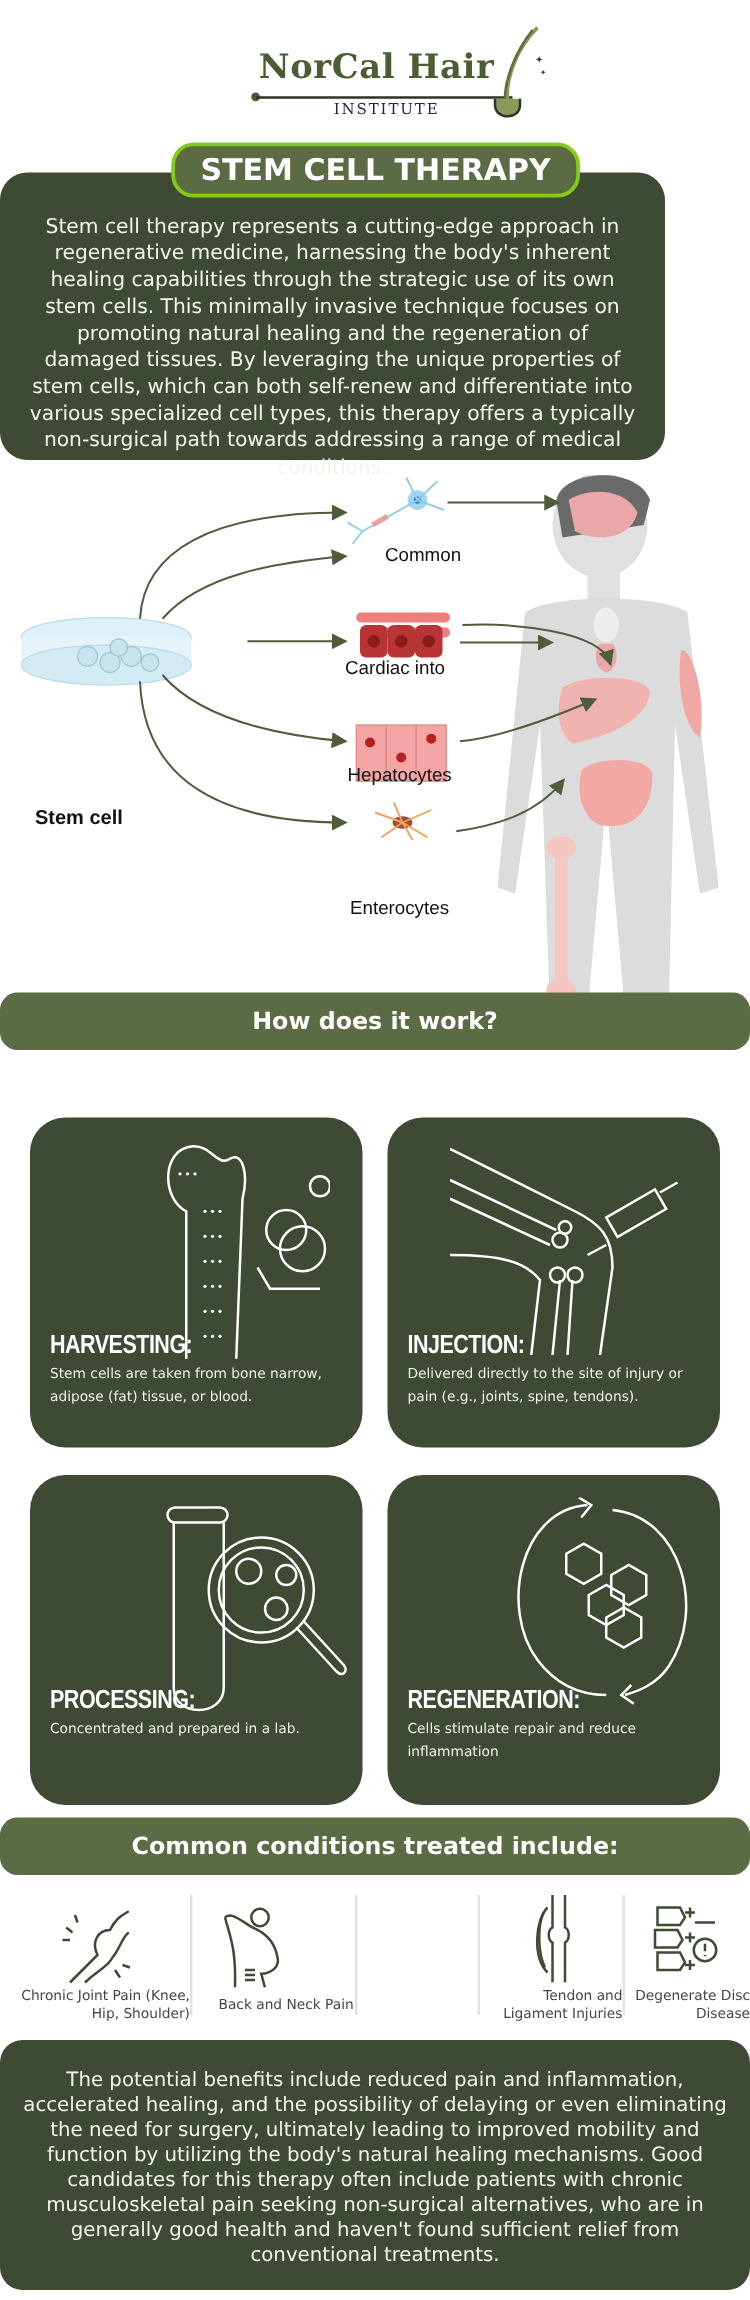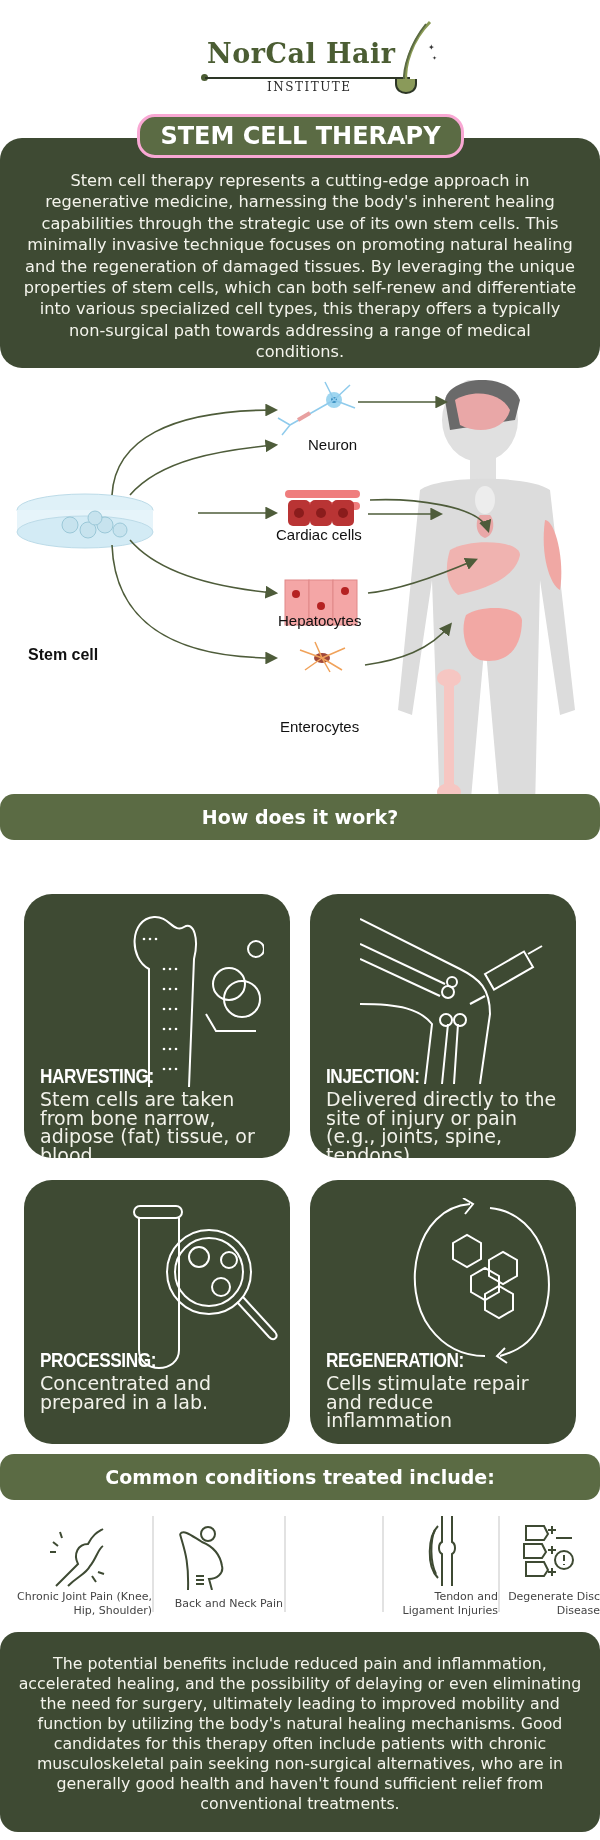--- a/index.html
+++ b/index.html
@@ -4,30 +4,30 @@
 <style>
 *{box-sizing:border-box;margin:0;padding:0}
 body{width:600px;height:1840px;background:#fff;font-family:"DejaVu Sans","Liberation Sans",sans-serif;position:relative;overflow:hidden}
 .abs{position:absolute}
 .logo{left:207px;top:20px;width:230px;height:80px}
 .logo-main{position:absolute;left:0;top:18px;font-family:"DejaVu Serif",serif;font-size:27px;color:#4b5d33;font-weight:bold;letter-spacing:0.5px;white-space:nowrap}
 .logo-line{position:absolute;left:-2px;top:57px;width:205px;height:2px;background:#2d3626}
 .logo-dot{position:absolute;left:-6px;top:54px;width:7px;height:7px;border-radius:50%;background:#4b5d33}
 .logo-sub{position:absolute;left:60px;top:60px;font-family:"DejaVu Serif",serif;font-size:12px;color:#2a2a2a;letter-spacing:1.5px}
 .hair{position:absolute;left:175px;top:0px}
-.title-pill{left:137px;top:114px;width:327px;height:44px;background:#5b6b44;border:3px solid #f9a8d4;border-radius:18px;color:#fff;font-weight:bold;font-size:24px;text-align:center;line-height:38px;z-index:2;box-shadow:0 0 0 0 #fff}
-.intro-box{left:0;top:138px;width:600px;height:230px;background:#3e4a33;border-radius:22px;color:#f4f4ec;font-size:16.2px;line-height:21.4px;text-align:center;padding:32px 23px 0}
+.title-pill{left:137px;top:114px;width:327px;height:44px;background:#5b6b44;border:3px solid #84cc16;border-radius:18px;color:#fff;font-weight:bold;font-size:24px;text-align:center;line-height:38px;z-index:2;box-shadow:0 0 0 0 #fff}
+.intro-box{left:0;top:138px;width:532px;height:230px;background:#3e4a33;border-radius:22px;color:#f4f4ec;font-size:16.2px;line-height:21.4px;text-align:center;padding:32px 23px 0}
 .diagram{left:0;top:380px;width:600px;height:450px}
 .diag-label{position:absolute;font-family:"Liberation Sans",sans-serif;font-size:15px;color:#111}
 .diag-label.bold{font-weight:bold;font-size:16px}
 .section-bar{left:0;width:600px;height:46px;background:#5b6b44;border-radius:14px;color:#fff;font-weight:bold;font-size:19px;text-align:center;line-height:46px}
 .card{width:266px;height:264px;background:#3e4a33;border-radius:28px;color:#fff;position:absolute;overflow:hidden}
 .card-icon{position:absolute}
 .card-title{position:absolute;left:16px;font-family:"Liberation Sans",sans-serif;font-weight:bold;font-size:21px;letter-spacing:-0.5px;transform:scaleX(0.82);transform-origin:left;color:#fff}
-.card-desc{position:absolute;left:16px;right:12px;font-size:19px;line-height:18.5px;color:#f2f2ea}
+.card-desc{position:absolute;left:16px;right:12px;font-size:11px;line-height:18.5px;color:#f2f2ea}
 .cond-row{left:0;top:1510px;width:600px;height:110px}
 .cond{position:absolute;top:0;height:110px;text-align:center}
 .cond-label{position:absolute;left:0;right:0;font-size:11px;line-height:14px;color:#444;text-align:right}
 .cond-div{position:absolute;top:6px;width:2px;height:96px;background:#e2e2e2}
 .outro-box{left:0;top:1632px;width:600px;height:200px;background:#3e4a33;border-radius:18px;color:#f4f4ec;font-size:15.8px;line-height:20px;text-align:center;padding:22px 14px 0}
 </style>
 </head>
 <body>
 
 <div class="abs logo">
@@ -121,22 +121,22 @@
       <rect x="333" y="200" width="24" height="45" fill="#f4a6a6" stroke="#e08888"></rect>
       <circle cx="296" cy="214" r="4" fill="#b52222"></circle>
         <circle cx="321" cy="226" r="4" fill="#b52222"></circle>
         <circle cx="345" cy="211" r="4" fill="#b52222"></circle>
     </g>
     <g>
       <ellipse cx="322" cy="278" rx="8" ry="5" fill="#a0483a"></ellipse>
       <path d="M322 278 L300 270 M322 278 L345 268 M322 278 L305 290 M322 278 L342 290 M322 278 L315 262 M322 278 L330 292" stroke="#f0a25a" stroke-width="1.5"></path>
     </g>
   </svg>
-  <div class="diag-label" style="left:308px;top:56px">Neuron</div>
-  <div class="diag-label" style="left:276px;top:146px">Cardiac cells</div>
+  <div class="diag-label" style="left:308px;top:56px">Common</div>
+  <div class="diag-label" style="left:276px;top:146px">Cardiac into</div>
   <div class="diag-label" style="left:278px;top:232px">Hepatocytes</div>
   <div class="diag-label" style="left:280px;top:338px">Enterocytes</div>
   <div class="diag-label" style="left:286px;top:419px">Osteocyte</div>
   <div class="diag-label bold" style="left:28px;top:266px">Stem cell</div>
 </div>
 
 <div class="abs section-bar" style="top:794px">How does it work?</div>
 
 <div class="card" style="left:24px;top:894px">
   <svg class="card-icon" style="left:100px;top:15px" width="140" height="180" viewBox="0 0 140 180" fill="none" stroke="#fff" stroke-width="2">

